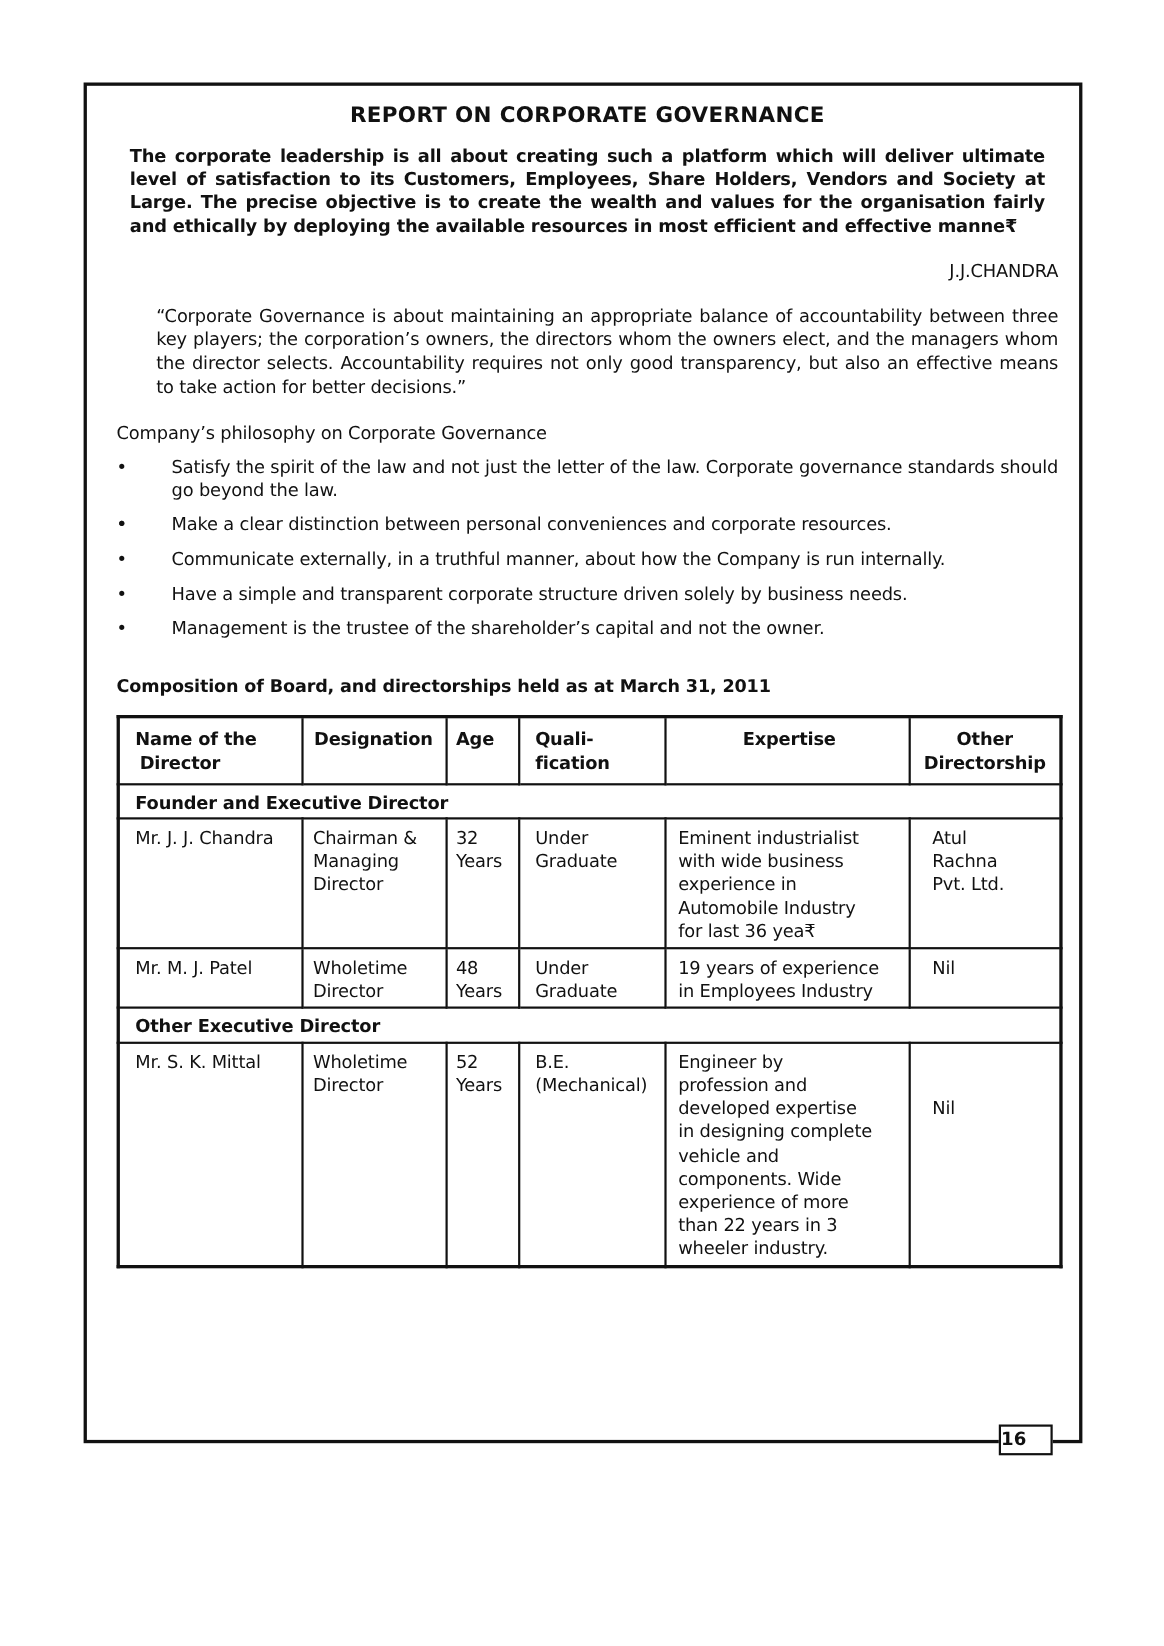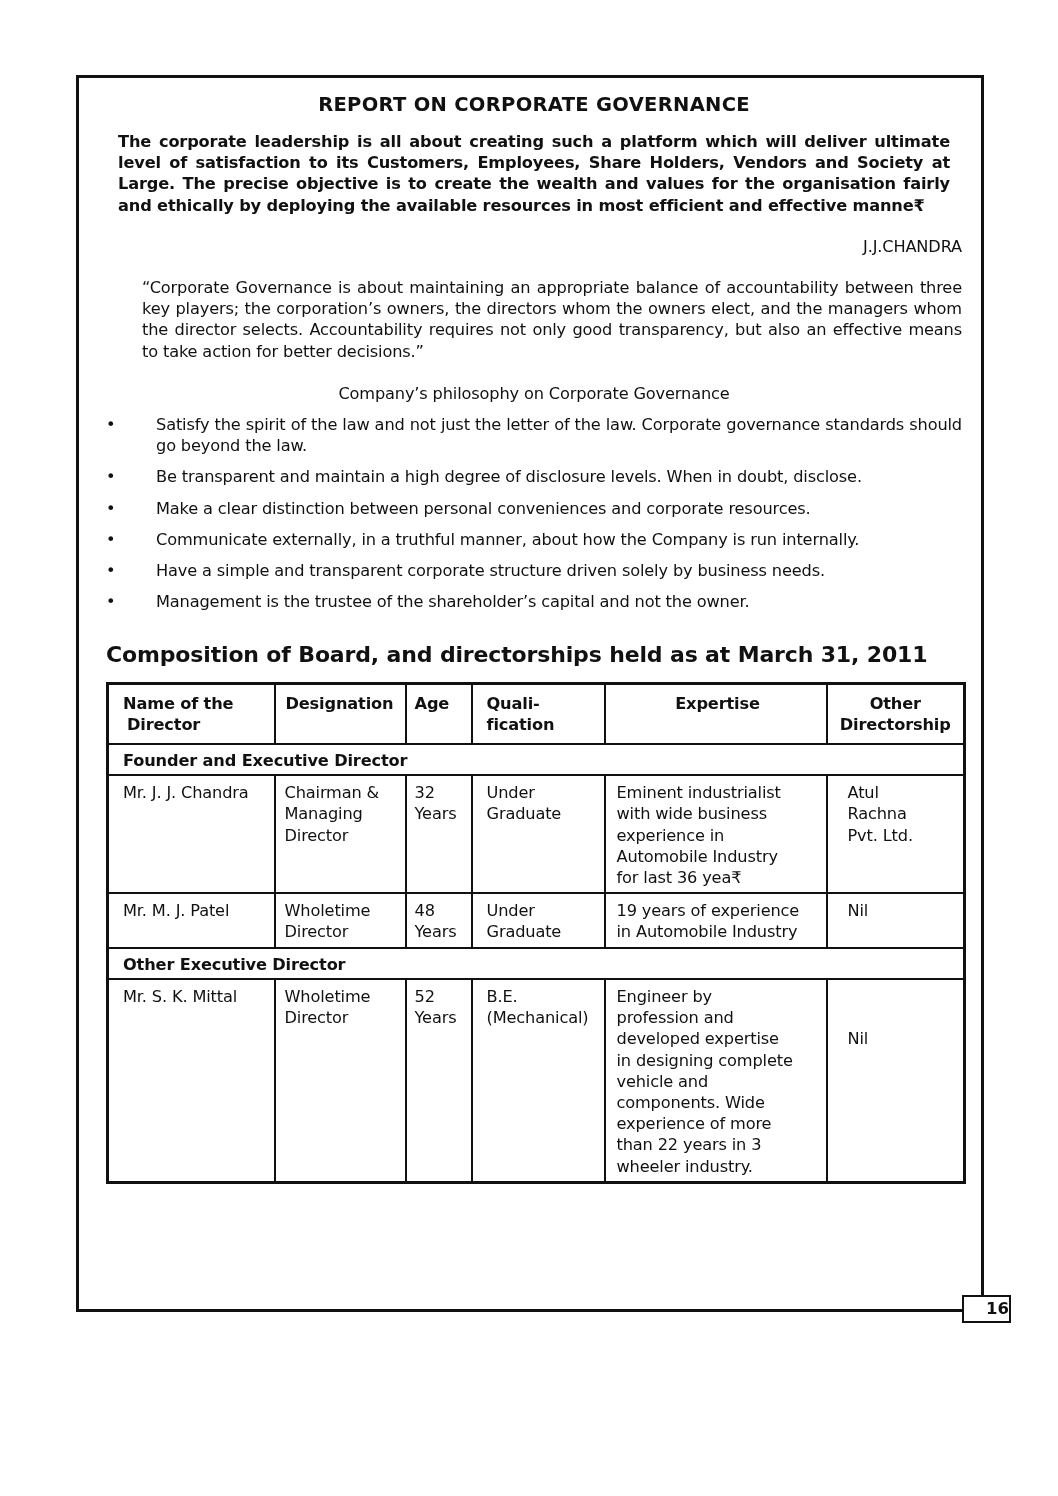--- a/index.html
+++ b/index.html
@@ -16,48 +16,48 @@
       font-size: 16.2px; line-height: 21.2px; letter-spacing: -0.15px;
     }
     .title {
       text-align: center; font-weight: bold; font-size: 19.5px; letter-spacing: 0.3px;
       margin: 5px 0 14px 0; line-height: 24px;
     }
     .para { text-align: justify; margin: 12px; font-weight: bold; }
     .sig-name { text-align: right; margin-top: 20px; }
     .sig-role { text-align: right; margin-top: 10px; }
     .quote { text-align: justify; margin-top: 20px; margin-left: 36px; }
-    .subhead { margin-top: 21px; text-align: center; }
+    .subhead { margin-top: 21px; }
     .intro { margin-top: 20px; }
     ul.principles { list-style: none; padding: 0; margin: 10px 0 0 0; }
     ul.principles li {
       position: relative; padding-left: 50px; text-align: justify; margin-bottom: 10px;
     }
     ul.principles li .bullet {
       position: absolute; left: 0; top: 0; width: 20px; text-align: left;
     }
     .table-title {
-      font-weight: bold; margin-top: 32px; margin-bottom: 16px; font-size: 22px;
+      font-weight: bold; margin-top: 32px; margin-bottom: 16px; font-size: 16px;
     }
     table.board {
       width: 857px; border-collapse: collapse; border: 3px solid #111111;
       font-size: 16.2px; line-height: 21.2px; table-layout: fixed;
     }
     table.board th, table.board td {
       border: 2px solid #111111; vertical-align: top; padding: 3px 10px 4px 14px;
       text-align: left; font-weight: normal;
     }
     table.board th { font-weight: bold; padding-top: 8px; padding-bottom: 8px; }
     table.board th.center, table.board td.center { text-align: center; }
     table.board td.section { font-weight: bold; padding: 5px 14px 3px 14px; }
     table.board td.pad-top { padding-top: 6px; }
     .cell-lines span { display: block; }
     .page-no {
-      position: absolute; left: 962px; top: 1295px; width: 45px; height: 24px;
-      border: 2.5px solid #111111; background: #ffffff; text-align: right;
+      position: absolute; left: 908px; top: 1295px; width: 45px; height: 24px;
+      border: 2.5px solid #111111; background: #ffffff; text-align: left;
       font-weight: bold; font-size: 16.5px; line-height: 24px;
     }
   </style>
 </head>
 <body>
 
 <div class="frame"></div>
 
 <div class="content">
   <div class="title">REPORT ON CORPORATE GOVERNANCE</div>
@@ -65,21 +65,21 @@
   <p class="para">The corporate leadership is all about creating such a platform which will deliver ultimate level of satisfaction to its Customers, Employees, Share Holders, Vendors and Society at Large. The precise objective is to create the wealth and values for the organisation fairly and ethically by deploying the available resources in most efficient and effective manne₹</p>
 
   <div class="sig-name">J.J.CHANDRA</div>
 
   <p class="quote">“Corporate Governance is about  maintaining an appropriate  balance of accountability between three key players; the corporation’s owners, the directors whom the owners elect, and the managers whom the director selects. Accountability requires not only good transparency, but also an effective means to take action for better decisions.”</p>
 
   <div class="subhead">Company’s philosophy on Corporate Governance</div>
 
   <ul class="principles">
     <li><span class="bullet">•</span><span>Satisfy the spirit of the law and not just the letter of the law. Corporate governance standards should go beyond the law.</span></li>
-    <li><span class="bullet">•</span><span>Be transparent and maintain a high degree of disclosure levels. When in doubt, disclose.</span></li>
+    <li><span class="bullet">•</span></li>
     <li><span class="bullet">•</span><span>Make a clear distinction between personal conveniences and corporate resources.</span></li>
     <li><span class="bullet">•</span><span>Communicate externally, in a truthful manner, about how the Company is run internally.</span></li>
     <li><span class="bullet">•</span><span>Have a simple and transparent corporate structure driven solely by business needs.</span></li>
     <li><span class="bullet">•</span><span>Management is the trustee of the shareholder’s capital and not the owner.</span></li>
   </ul>
 
   <div class="table-title">Composition of Board, and directorships held as at March 31, 2011</div>
 
   <table class="board">
     <colgroup>
@@ -150,21 +150,21 @@
         <td class="cell-lines pad-top" style="padding-left:8px;padding-right:2px">
             <span>48</span>
             <span>Years</span>
           </td>
         <td class="cell-lines pad-top">
             <span>Under</span>
             <span>Graduate</span>
           </td>
         <td class="cell-lines pad-top" style="padding-left:11px;padding-right:4px">
             <span>19 years of experience</span>
-            <span>in Automobile Industry</span>
+            <span>in Employees Industry</span>
           </td>
         <td class="cell-lines pad-top" style="padding-left:20px">
             <span>Nil</span>
           </td>
       </tr>
       <tr>
         <td class="section" colspan="6">Other Executive Director</td>
       </tr>
       <tr>
         <td class="pad-top" style="padding-left:14px">Mr. S. K. Mittal</td>

